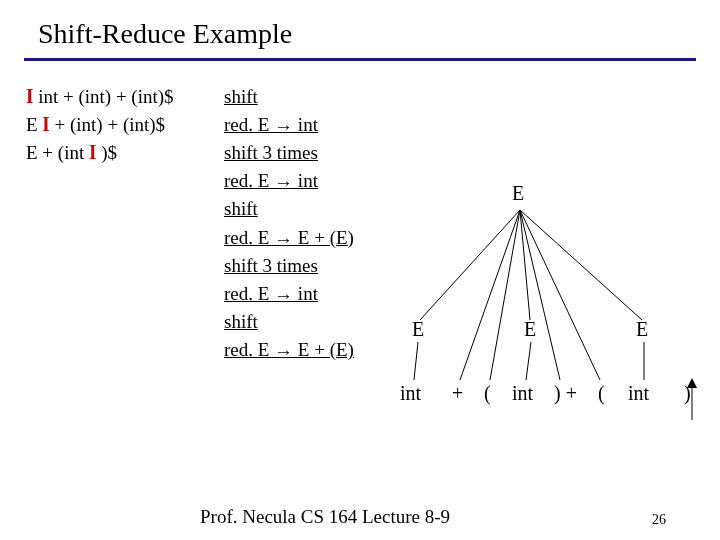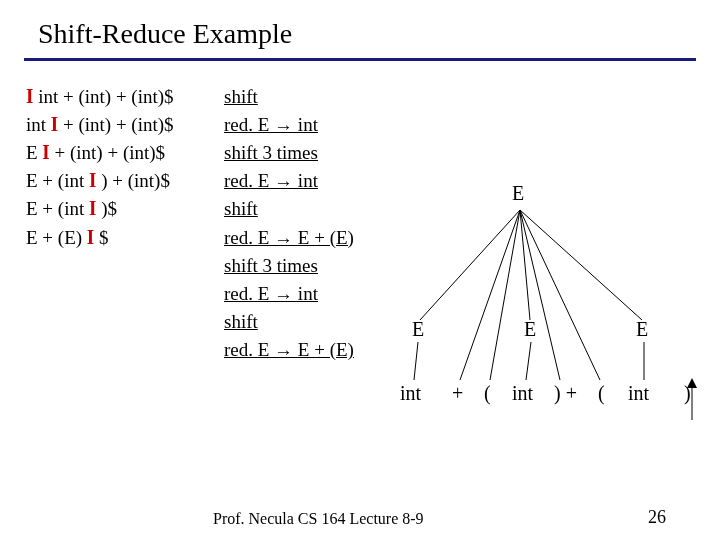--- a/index.html
+++ b/index.html
@@ -51,44 +51,41 @@
   }
   .tree svg { position:absolute; top:0; left:0; }
   .tlabel {
     position: absolute;
     font-size: 20px;
     font-family: 'Times New Roman', serif;
   }
   .footer-left {
     position: absolute;
     bottom: 12px;
-    left: 213px;
-    font-size: 16px;
+    left: 200px;
+    font-size: 19px;
   }
   .footer-right {
     position: absolute;
     bottom: 12px;
     right: 54px;
-    font-size: 18px;
+    font-size: 14px;
   }
 </style>
 </head>
 <body>
 
 <div class="title">Shift-Reduce Example</div>
 <div class="hr"></div>
 
 <div class="content">
   <div class="col-left" id="col-left">
       <div class="row"><span></span><span class="bar">I</span><span> int + (int) + (int)$</span></div>
-      <div class="row"><span>int </span><span class="bar">I</span><span> + (int) + (int)$</span></div>
       <div class="row"><span>E </span><span class="bar">I</span><span> + (int) + (int)$</span></div>
-      <div class="row"><span>E + (int </span><span class="bar">I</span><span> ) + (int)$</span></div>
       <div class="row"><span>E + (int </span><span class="bar">I</span><span> )$</span></div>
-      <div class="row"><span>E + (E) </span><span class="bar">I</span><span> $</span></div>
     </div>
   <div class="col-right" id="col-right">
       <div class="row">shift</div>
       <div class="row">red. E → int</div>
       <div class="row">shift 3 times</div>
       <div class="row">red. E → int</div>
       <div class="row">shift</div>
       <div class="row">red. E → E + (E)</div>
       <div class="row">shift 3 times</div>
       <div class="row">red. E → int</div>

